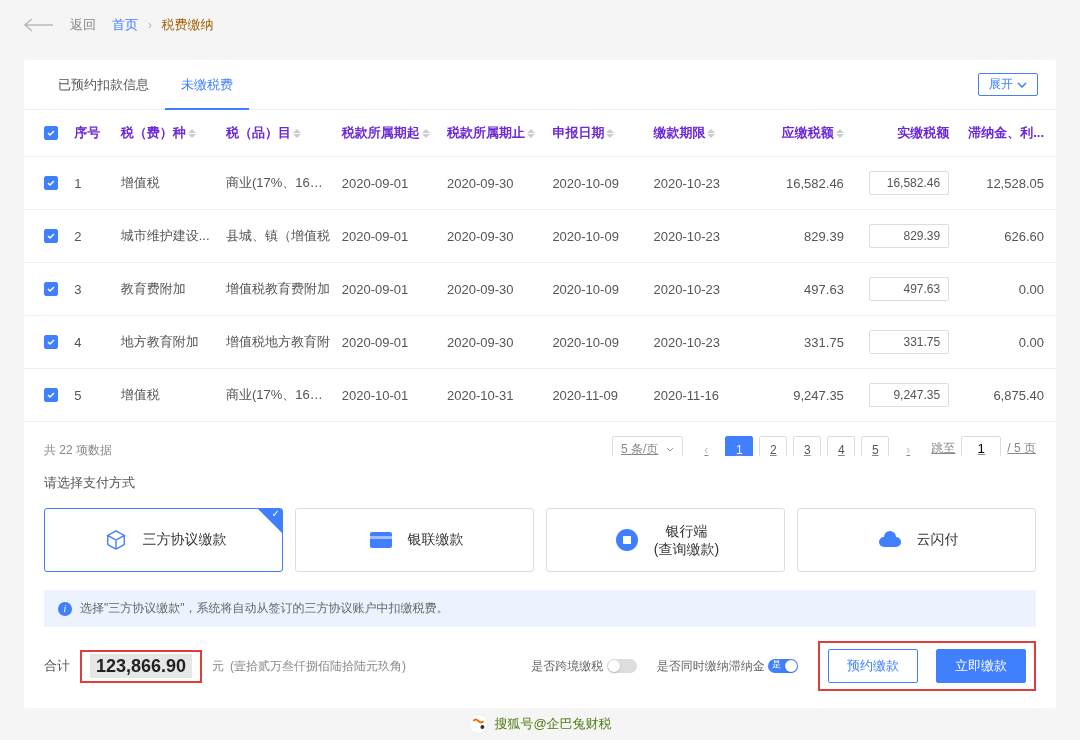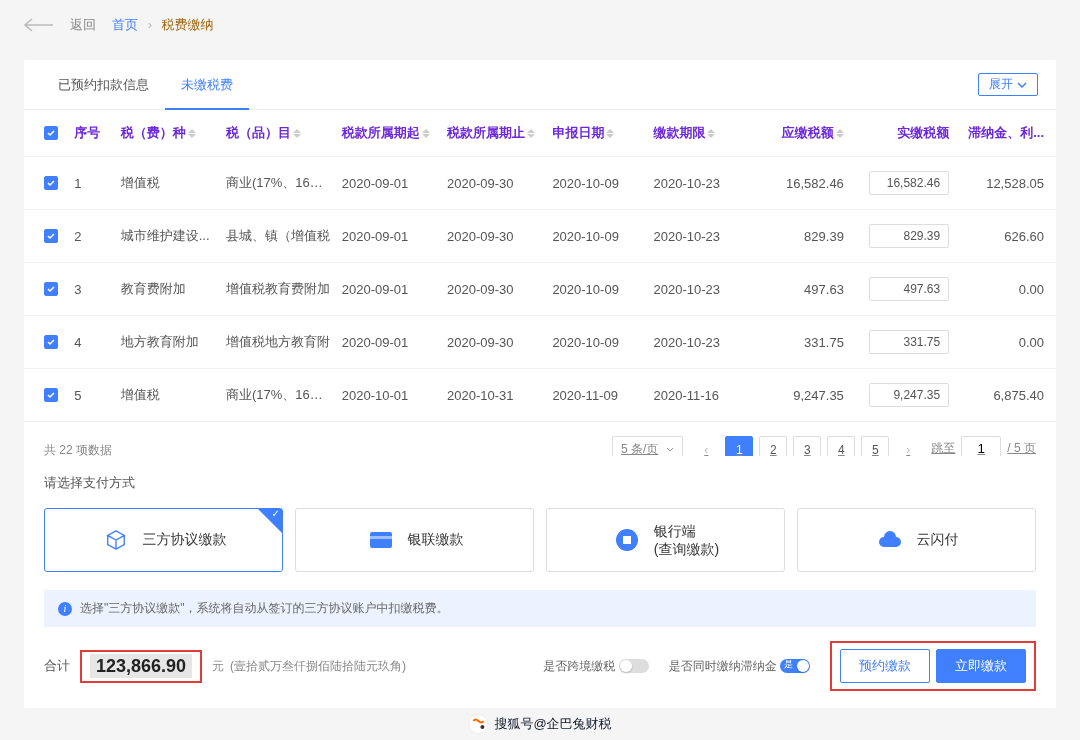--- a/index.html
+++ b/index.html
@@ -41,41 +41,41 @@
 .jump input { width: 40px; border: 1px solid #ddd; padding: 4px; text-align: center; border-radius: 2px; }
 
 .card-pay { top: 456px; height: 252px; padding: 18px 20px; }
 .pay-title { font-size: 13px; color: #555; margin-bottom: 16px; }
 .pay-options { display: flex; gap: 12px; margin-bottom: 18px; }
 .pay-opt { flex: 1; border: 1px solid #ddd; border-radius: 3px; height: 64px; display: flex; align-items: center; justify-content: center; gap: 12px; cursor: pointer; position: relative; font-size: 14px; }
 .pay-opt.active { border-color: #4080ff; }
 .pay-opt.active::after { content: ""; position: absolute; top: 0; right: 0; border: 12px solid transparent; border-top-color: #4080ff; border-right-color: #4080ff; }
 .pay-opt.active::before { content: "✓"; position: absolute; top: -1px; right: 2px; color: #fff; font-size: 10px; z-index: 1; }
 .pay-icon { width: 30px; height: 30px; border-radius: 4px; display: flex; align-items: center; justify-content: center; color: #4080ff; }
-.pay-2line { line-height: 1.3; }
+.pay-2line { text-align: center; line-height: 1.3; }
 
 .info-banner { background: #ecf3ff; padding: 10px 14px; color: #666; font-size: 12px; display: flex; align-items: center; gap: 8px; margin-bottom: 14px; }
 .info-banner .i { width: 14px; height: 14px; border-radius: 50%; background: #4080ff; color: #fff; display: inline-flex; align-items: center; justify-content: center; font-size: 10px; font-style: italic; font-family: serif; }
 
 .total-row { display: flex; align-items: center; gap: 10px; font-size: 13px; color: #555; }
 .total-amt-box { border: 2px solid #e03c3c; padding: 4px 8px; display: inline-block; }
 .total-amt { background: #e6e6e6; padding: 2px 6px; font-size: 18px; font-weight: 600; color: #222; }
 .yuan-wrap { display: flex; align-items: flex-start; gap: 6px; max-width: 220px; color: #888; font-size: 12px; line-height: 1.4; }
 .toggle-group { margin-left: auto; display: flex; align-items: center; gap: 20px; color: #666; font-size: 12px; }
 .toggle { width: 30px; height: 14px; border-radius: 8px; background: #ddd; position: relative; display: inline-block; vertical-align: middle; }
 .toggle::after { content: ""; position: absolute; width: 12px; height: 12px; background: #fff; border-radius: 50%; top: 1px; left: 1px; box-shadow: 0 1px 2px rgba(0,0,0,.2); }
 .toggle.on { background: #4080ff; }
 .toggle.on::after { left: auto; right: 1px; }
 .toggle-label-on { position: absolute; left: 4px; top: -1px; font-size: 9px; color: #fff; }
-.btn-box { border: 2px solid #e03c3c; padding: 6px 8px; display: flex; gap: 6px; align-items: center; }
+.btn-box { border: 2px solid #e03c3c; padding: 6px 8px; display: flex; gap: 18px; align-items: center; }
 .btn { padding: 7px 18px; border-radius: 2px; font-size: 13px; cursor: pointer; border: 1px solid #4080ff; }
 .btn-outline { background: #fff; color: #4080ff; }
 .btn-primary { background: #4080ff; color: #fff; }
 
-.watermark { position: absolute; bottom: 6px; left: 50%; transform: translateX(-50%); display: flex; align-items: center; gap: 6px; color: #0f172a; font-size: 13px; z-index: 10; }
+.watermark { position: absolute; bottom: 6px; left: 50%; transform: translateX(-50%); display: flex; align-items: center; gap: 6px; color: #4d7c0f; font-size: 13px; z-index: 10; }
 .sohu-logo { width: 20px; height: 20px; border-radius: 50%; background: #fff; border: 1px solid #eee; display: flex; align-items: center; justify-content: center; }
 </style>
 </head>
 <body>
 
 <div class="page">
 
   <div class="topbar">
     <svg class="back-arrow" viewBox="0 0 30 14">
         <path d="M8 1 L1 7 L8 13 M1 7 H29" stroke="currentColor" stroke-width="1.5" fill="none"></path>

